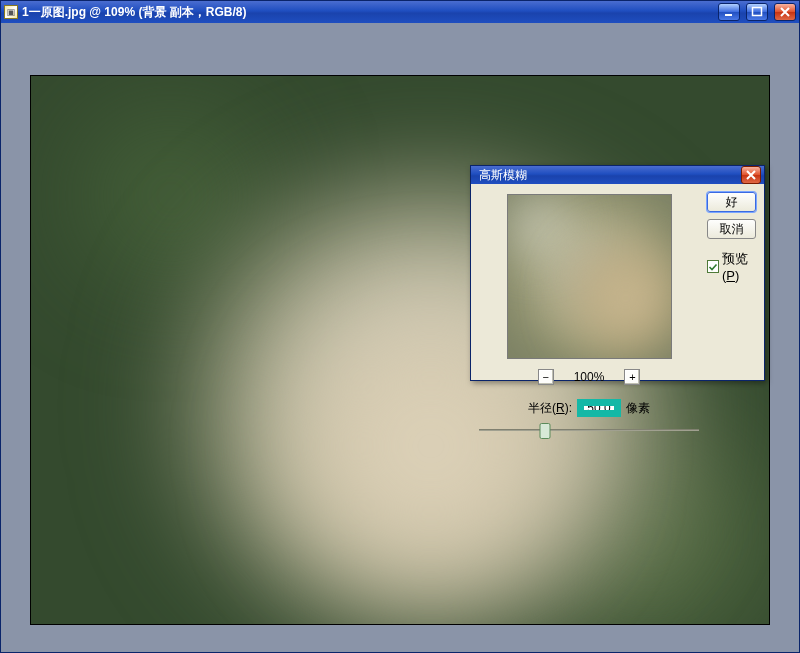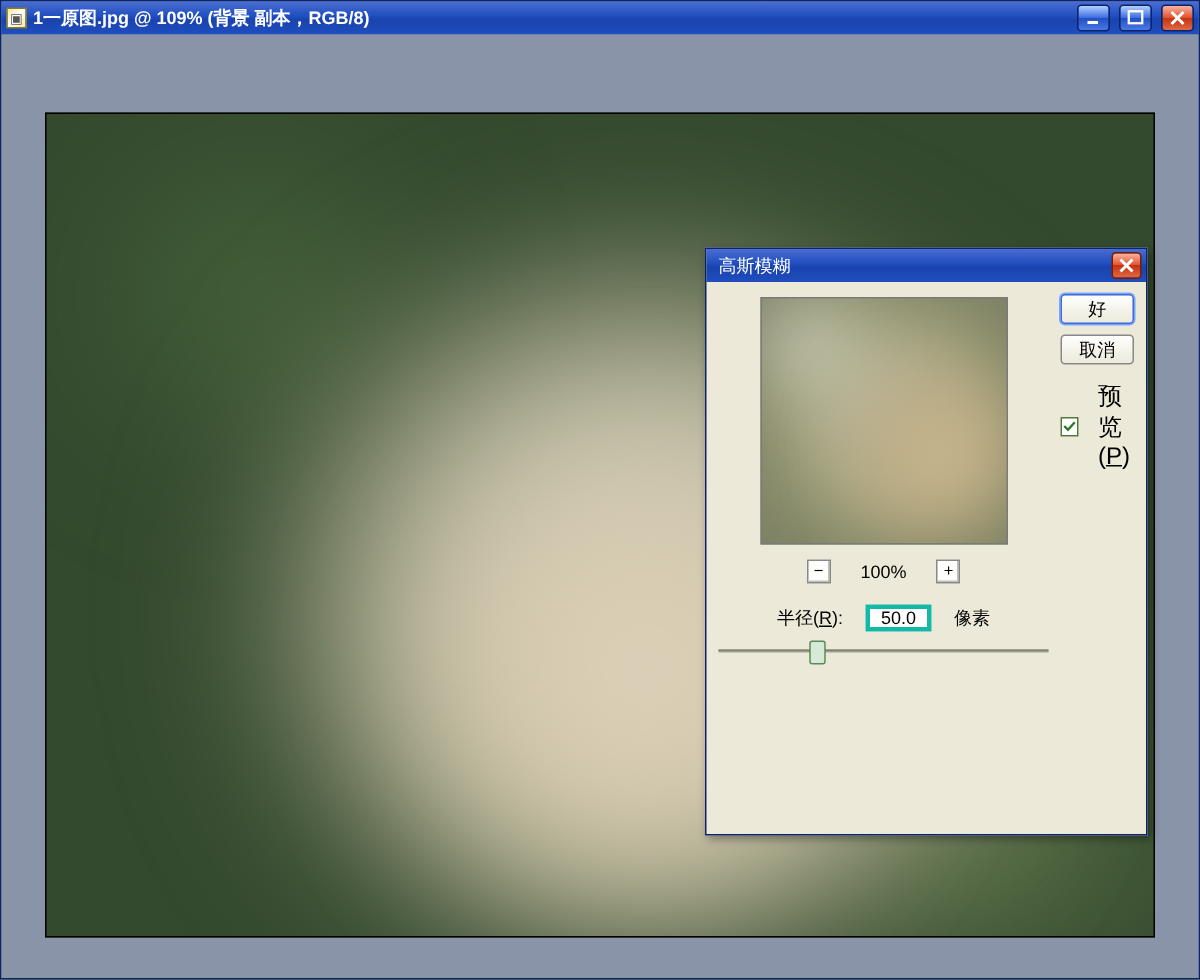--- a/index.html
+++ b/index.html
@@ -83,21 +83,21 @@
     .b2 { width: 300px; height: 280px; left: 250px; top: 230px; background: radial-gradient(circle,#e7decb 0%,#cfc2a3 55%,rgba(52,74,46,0) 80%); }
     .b3 { width: 240px; height: 200px; left: 20px;  top: 20px;  background: radial-gradient(circle,#4d6b3e 0%,rgba(52,74,46,0) 80%); }
     .b4 { width: 320px; height: 260px; right: -40px; bottom: -40px; background: radial-gradient(circle,#637a4d 0%,rgba(52,74,46,0) 80%); }
 
     
     .dialog {
       position: absolute;
       left: 470px;
       top: 165px;
       width: 295px;
-      height: 392px;
+      height: 216px;
       border: 1px solid #0a246a;
       background: #ece9d8;
       box-shadow: 2px 2px 6px rgba(0,0,0,0.4);
       display: flex; flex-direction: column;
     }
     .dialog-titlebar {
       height: 22px;
       background: linear-gradient(to bottom, #4a6dd0 0%, #1f4ec0 45%, #1a43ad 55%, #1f4ec0 100%);
       display: flex;
       align-items: center;
@@ -143,30 +143,30 @@
     }
     .zoom-btn {
       width: 16px; height: 16px;
       border: 1px solid #888; background: #fdfdfb;
       display: inline-flex; align-items: center; justify-content: center;
       font-size: 11px; line-height: 1;
       box-shadow: inset -1px -1px 0 #c0c0b3, inset 1px 1px 0 #fff;
     }
     .zoom-pct { font-size: 12px; text-align: center; }
     .radius-row {
-      display: flex; align-items: center; gap: 15px;
+      display: flex; align-items: center; gap: 5px;
       margin-top: 14px;
       font-size: 12px;
     }
     .radius-row input[type=text] {
       width: 44px; height: 18px;
       font-size: 12px;
       text-align: center;
       padding: 0 3px;
-      border: 3px solid #14b8a6;
+      border: 7px solid #14b8a6;
       background: #fff;
     }
     .u { text-decoration: underline; }
     .slider-wrap {
       width: 220px;
       margin-top: 4px;
       position: relative;
       height: 18px;
     }
     .slider-track {
@@ -194,22 +194,22 @@
       margin-bottom: 7px;
       border: 1px solid #888;
       border-radius: 3px;
       background: linear-gradient(to bottom,#fefefd,#eceadb);
       font-size: 12px;
       display: inline-flex; align-items: center; justify-content: center;
     }
     .dlg-btn.default { border: 1px solid #3b6ae0; box-shadow: 0 0 0 1px #7aa5ff; }
     .chk-row {
       margin-top: 4px;
-      display: flex; align-items: center; gap: 13px;
-      font-size: 16px;
+      display: flex; align-items: center; gap: 3px;
+      font-size: 13px;
     }
     .chk {
       width: 13px; height: 13px;
       border: 1px solid #4e7a38;
       background: #fff;
       display: inline-flex; align-items: center; justify-content: center;
       color: #2f7a2f;
     }
   </style>
 </head>

